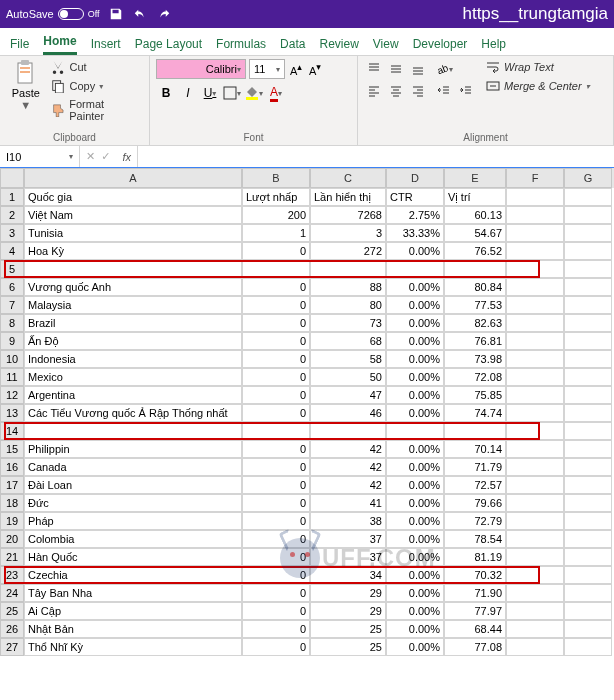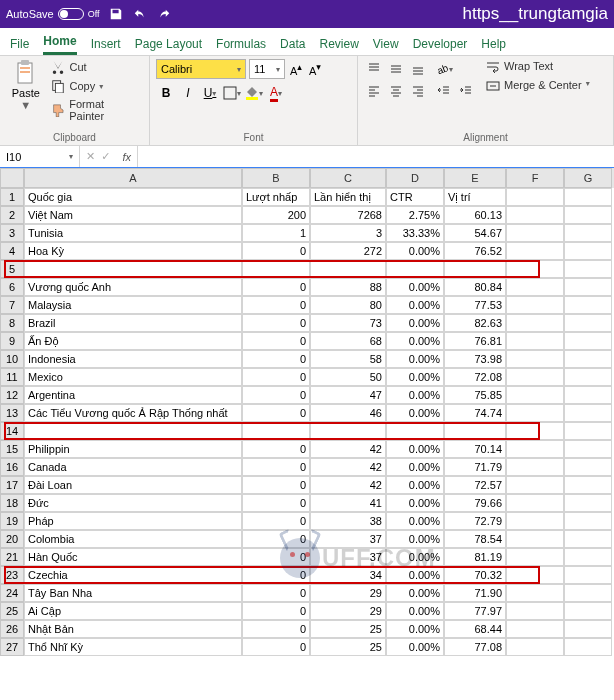--- a/index.html
+++ b/index.html
@@ -22,30 +22,30 @@
 .group-label { position: absolute; bottom: 2px; left: 0; right: 0; text-align: center; font-size: 10px; color: #666; }
 
 .paste-btn { display: flex; flex-direction: column; align-items: center; width: 40px; cursor: pointer; text-align: center; }
 .paste-icon { width: 24px; height: 28px; }
 .paste-btn span { font-size: 11px; }
 .clip-right { display: flex; flex-direction: column; gap: 3px; margin-left: 4px; }
 .clip-item { display: flex; align-items: center; gap: 4px; font-size: 11px; color: #333; cursor: pointer; padding: 1px 2px; }
 .clip-item svg { width: 14px; height: 14px; }
 
 .font-top { display: flex; gap: 3px; align-items: center; }
-.font-name { border: 1px solid #b0b0b0; background: #fde047; height: 20px; width: 90px; font-size: 11px; padding: 0 4px; display: flex; align-items: center; justify-content: space-between; cursor: pointer; }
+.font-name { border: 1px solid #b0b0b0; background: #f9a8d4; height: 20px; width: 90px; font-size: 11px; padding: 0 4px; display: flex; align-items: center; justify-content: flex-end; cursor: pointer; }
 .font-size { border: 1px solid #b0b0b0; background: #fff; height: 20px; width: 36px; font-size: 11px; padding: 0 4px; display: flex; align-items: center; justify-content: space-between; cursor: pointer; }
 .aa { font-size: 11px; cursor: pointer; padding: 2px; }
 .font-bot { display: flex; gap: 2px; margin-top: 4px; }
 .rb { width: 20px; height: 20px; display: flex; align-items: center; justify-content: center; font-size: 12px; cursor: pointer; border: 1px solid transparent; }
 .rb svg { width: 14px; height: 14px; }
 
 .align-grid { display: grid; grid-template-columns: repeat(3, 20px); grid-template-rows: repeat(2, 20px); gap: 2px; }
 .align-right { display: flex; flex-direction: column; gap: 3px; margin-left: 8px; }
-.align-item { display: flex; align-items: flex-start; gap: 4px; font-size: 11px; color: #333; cursor: pointer; padding: 1px 2px; }
+.align-item { display: flex; align-items: center; gap: 4px; font-size: 11px; color: #333; cursor: pointer; padding: 1px 2px; font-style: italic; }
 
 .formula-bar { height: 22px; background: #fff; border-bottom: 1px solid #3b82f6; display: flex; align-items: center; }
 .name-box { width: 80px; height: 100%; border-right: 1px solid #d4d4d4; padding: 0 6px; display: flex; align-items: center; justify-content: space-between; font-size: 11px; }
 .fx { padding: 0 6px; font-style: italic; font-size: 11px; color: #555; border-right: 1px solid #d4d4d4; height: 100%; display: flex; align-items: center; }
 .fx-icons { display: flex; gap: 6px; padding: 0 6px; color: #aaa; }
 
 .grid-area { position: relative; overflow: hidden; }
 .col-headers { display: flex; height: 20px; background: #e6e6e6; }
 .corner { width: 24px; border: 1px solid #c6c6c6; background: #e6e6e6; }
 .col-h { border: 1px solid #c6c6c6; text-align: center; font-size: 11px; color: #333; background: #e6e6e6; display: flex; align-items: center; justify-content: center; }

